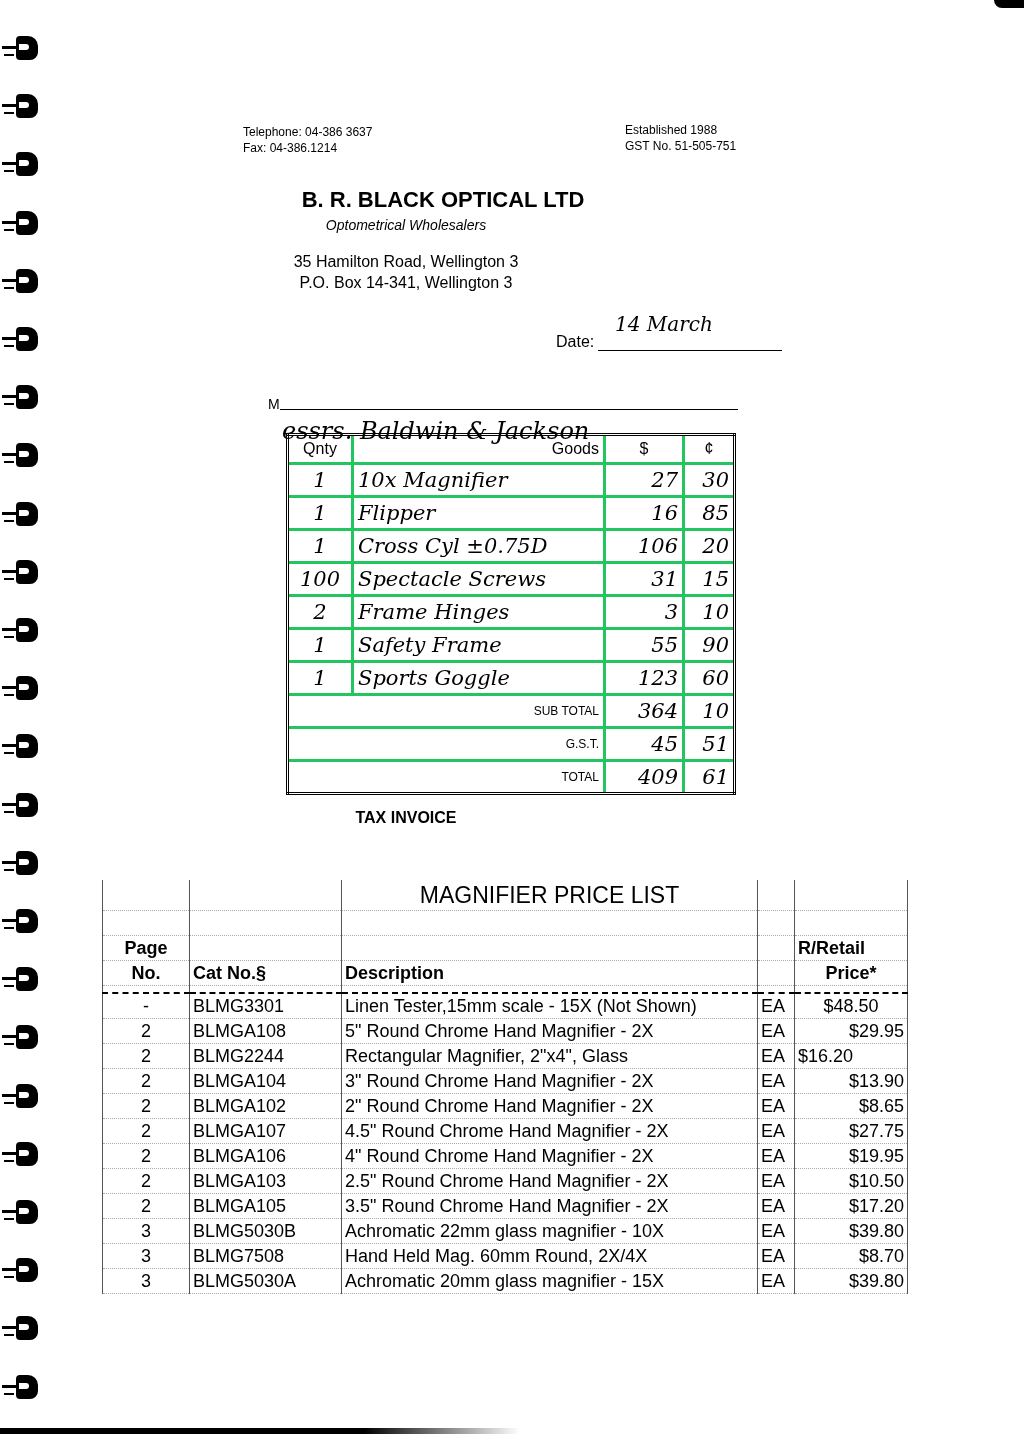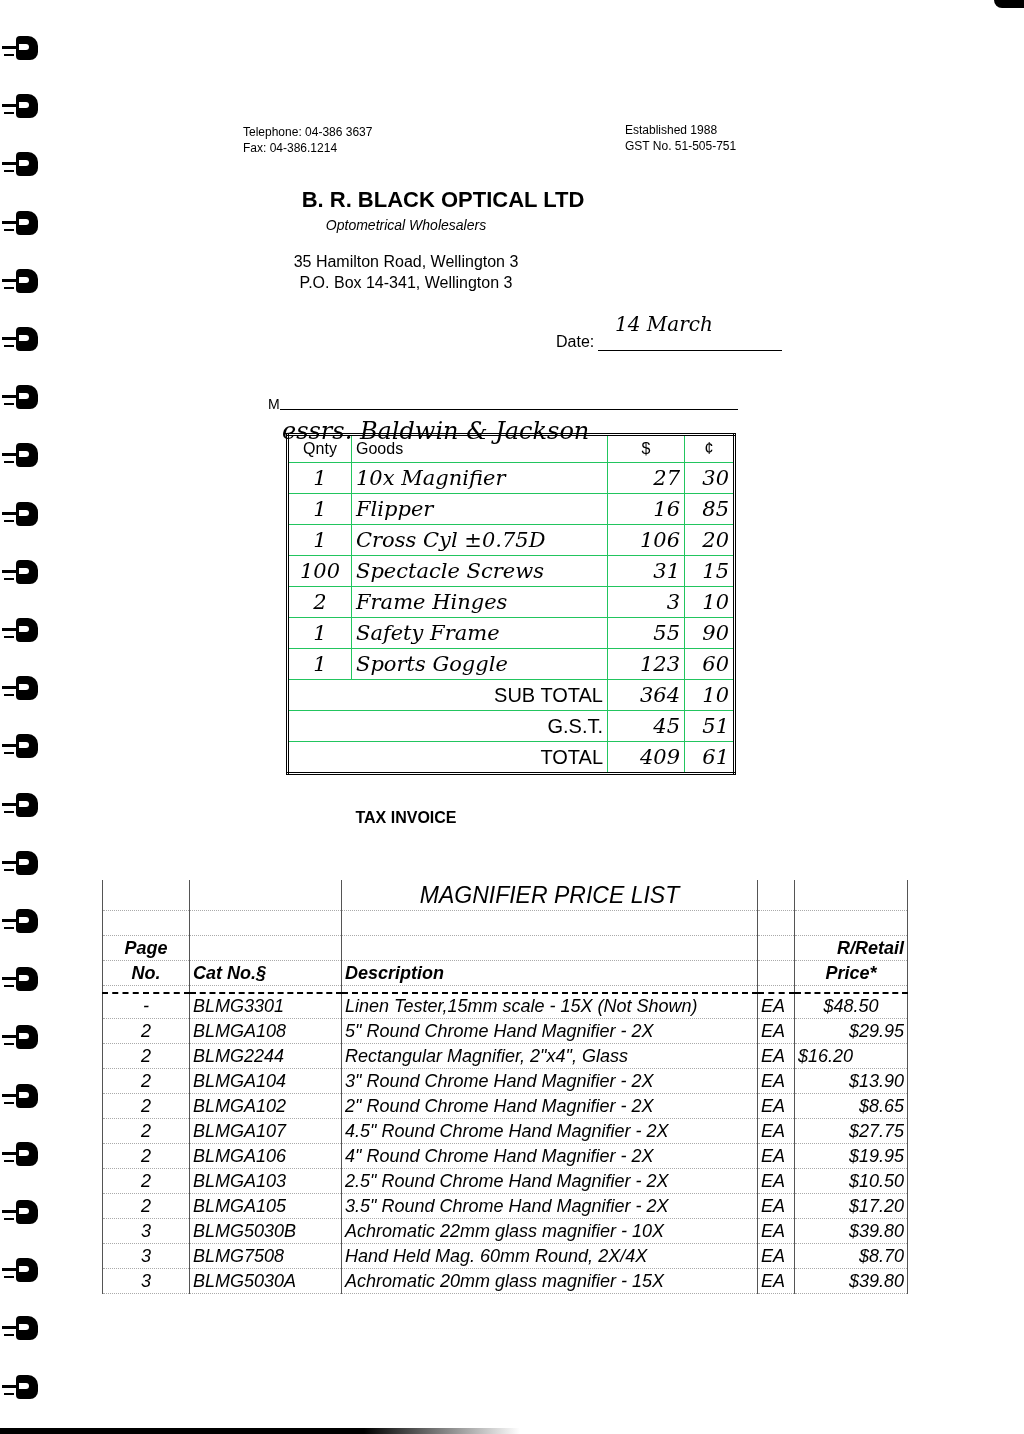--- a/index.html
+++ b/index.html
@@ -10,26 +10,26 @@
   .ring .stub { position:absolute; left:0; top:10px; width:14px; height:3px; background:#000; }
   .ring .stub2 { position:absolute; left:2px; top:18px; width:10px; height:2px; background:#000; }
   .ring .loop { position:absolute; left:14px; top:0; width:22px; height:24px; background:#000; border-radius:4px 10px 8px 4px; }
   .ring .loop:after { content:""; position:absolute; left:3px; top:8px; width:10px; height:6px; background:#fff; border-radius:0 6px 6px 0; }
   .corner { position:absolute; right:0; top:0; width:30px; height:8px; background:#000; border-radius:0 0 0 10px; }
   .small { font-size:12px; line-height:16px; }
   .company { font-size:22px; font-weight:bold; text-align:center; width:886px; left:0; }
   .center { text-align:center; width:812px; left:0; }
   .hand { font-family:"DejaVu Serif", serif; font-style:italic; }
   .inv { position:absolute; left:286px; top:433px; width:450px; border:3px double #000; border-collapse:collapse; }
-  .inv td, .inv th { border:1px solid #22c55e; padding:0 4px; height:30px; }
-  .inv th { font-weight:normal; font-size:16px; text-align:left; height:26px; }
+  .inv td, .inv th { border:3px solid #22c55e; padding:0 4px; height:30px; }
+  .inv th { font-weight:normal; font-size:16px; text-align:right; height:26px; }
   .inv .hw { font-family:"DejaVu Serif", serif; font-style:italic; font-size:21px; }
   .inv .num { text-align:right; }
-  .inv .label { text-align:right; font-size:20px; }
-  .pl { position:absolute; left:102px; top:880px; width:806px; border-collapse:collapse; font-size:18px;font-style:italic; }
+  .inv .label { text-align:right; font-size:12px; }
+  .pl { position:absolute; left:102px; top:880px; width:806px; border-collapse:collapse; font-size:18px; }
   .pl td { border-left:1px solid #555; border-right:1px solid #555; border-bottom:1px dotted #aaa; padding:0 3px; height:24px; }
   .pl .title { font-size:23px; text-align:center; font-weight:normal; height:30px; }
   .pl .hdr td { font-weight:bold; }
   .pl .dash td { border-bottom:2px dashed #000; height:6px; }
   .bottom-bar { position:absolute; left:0; top:1428px; width:520px; height:6px; background:linear-gradient(90deg,#000 70%,#fff); }
 </style>
 </head>
 <body>
 
 <div class="binding" id="binding">
@@ -266,21 +266,21 @@
         <td></td>
         <td></td>
         <td></td>
         <td></td>
       </tr>
   <tr class="hdr">
     <td style="text-align:center;">Page</td>
     <td></td>
         <td></td>
         <td></td>
-    <td style="text-align:right;margin-top:28px;">R/Retail</td>
+    <td style="text-align:left;margin-top:28px;">R/Retail</td>
   </tr>
   <tr class="hdr">
     <td style="text-align:center;">No.</td>
     <td>Cat No.§</td>
     <td>Description</td>
     <td></td>
     <td style="text-align:center;">Price*</td>
   </tr>
   <tr class="dash">
         <td></td>

